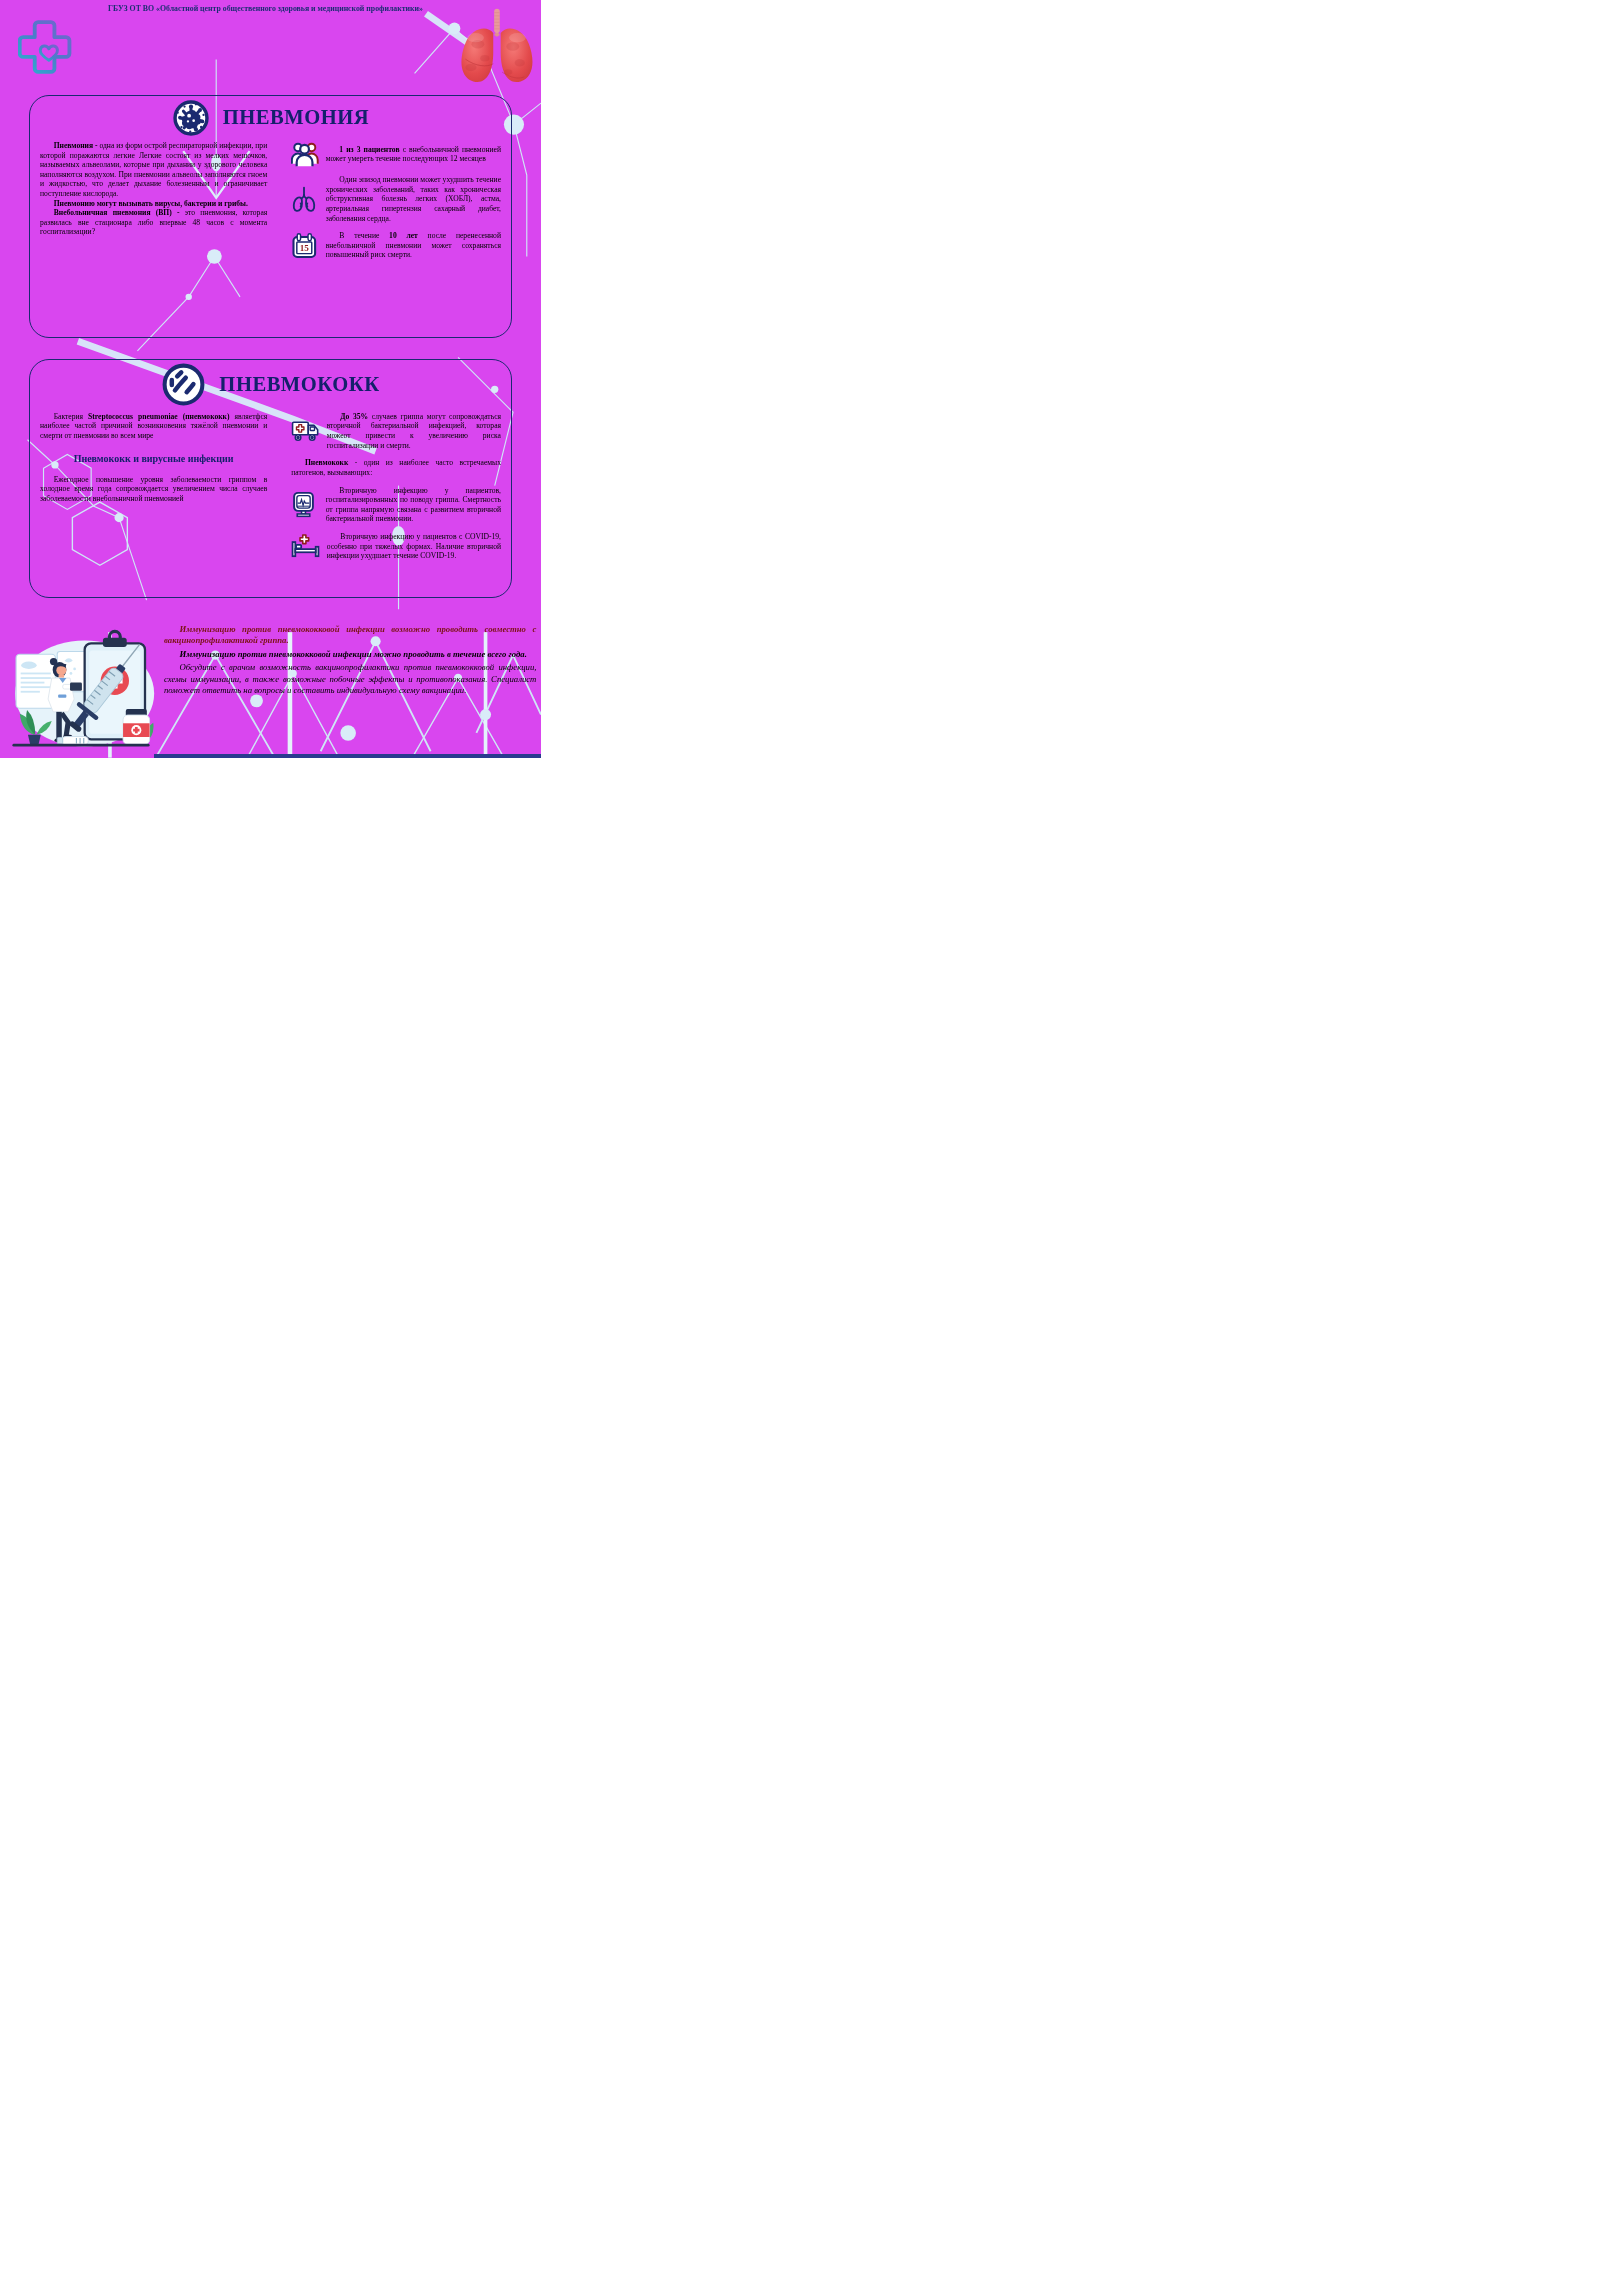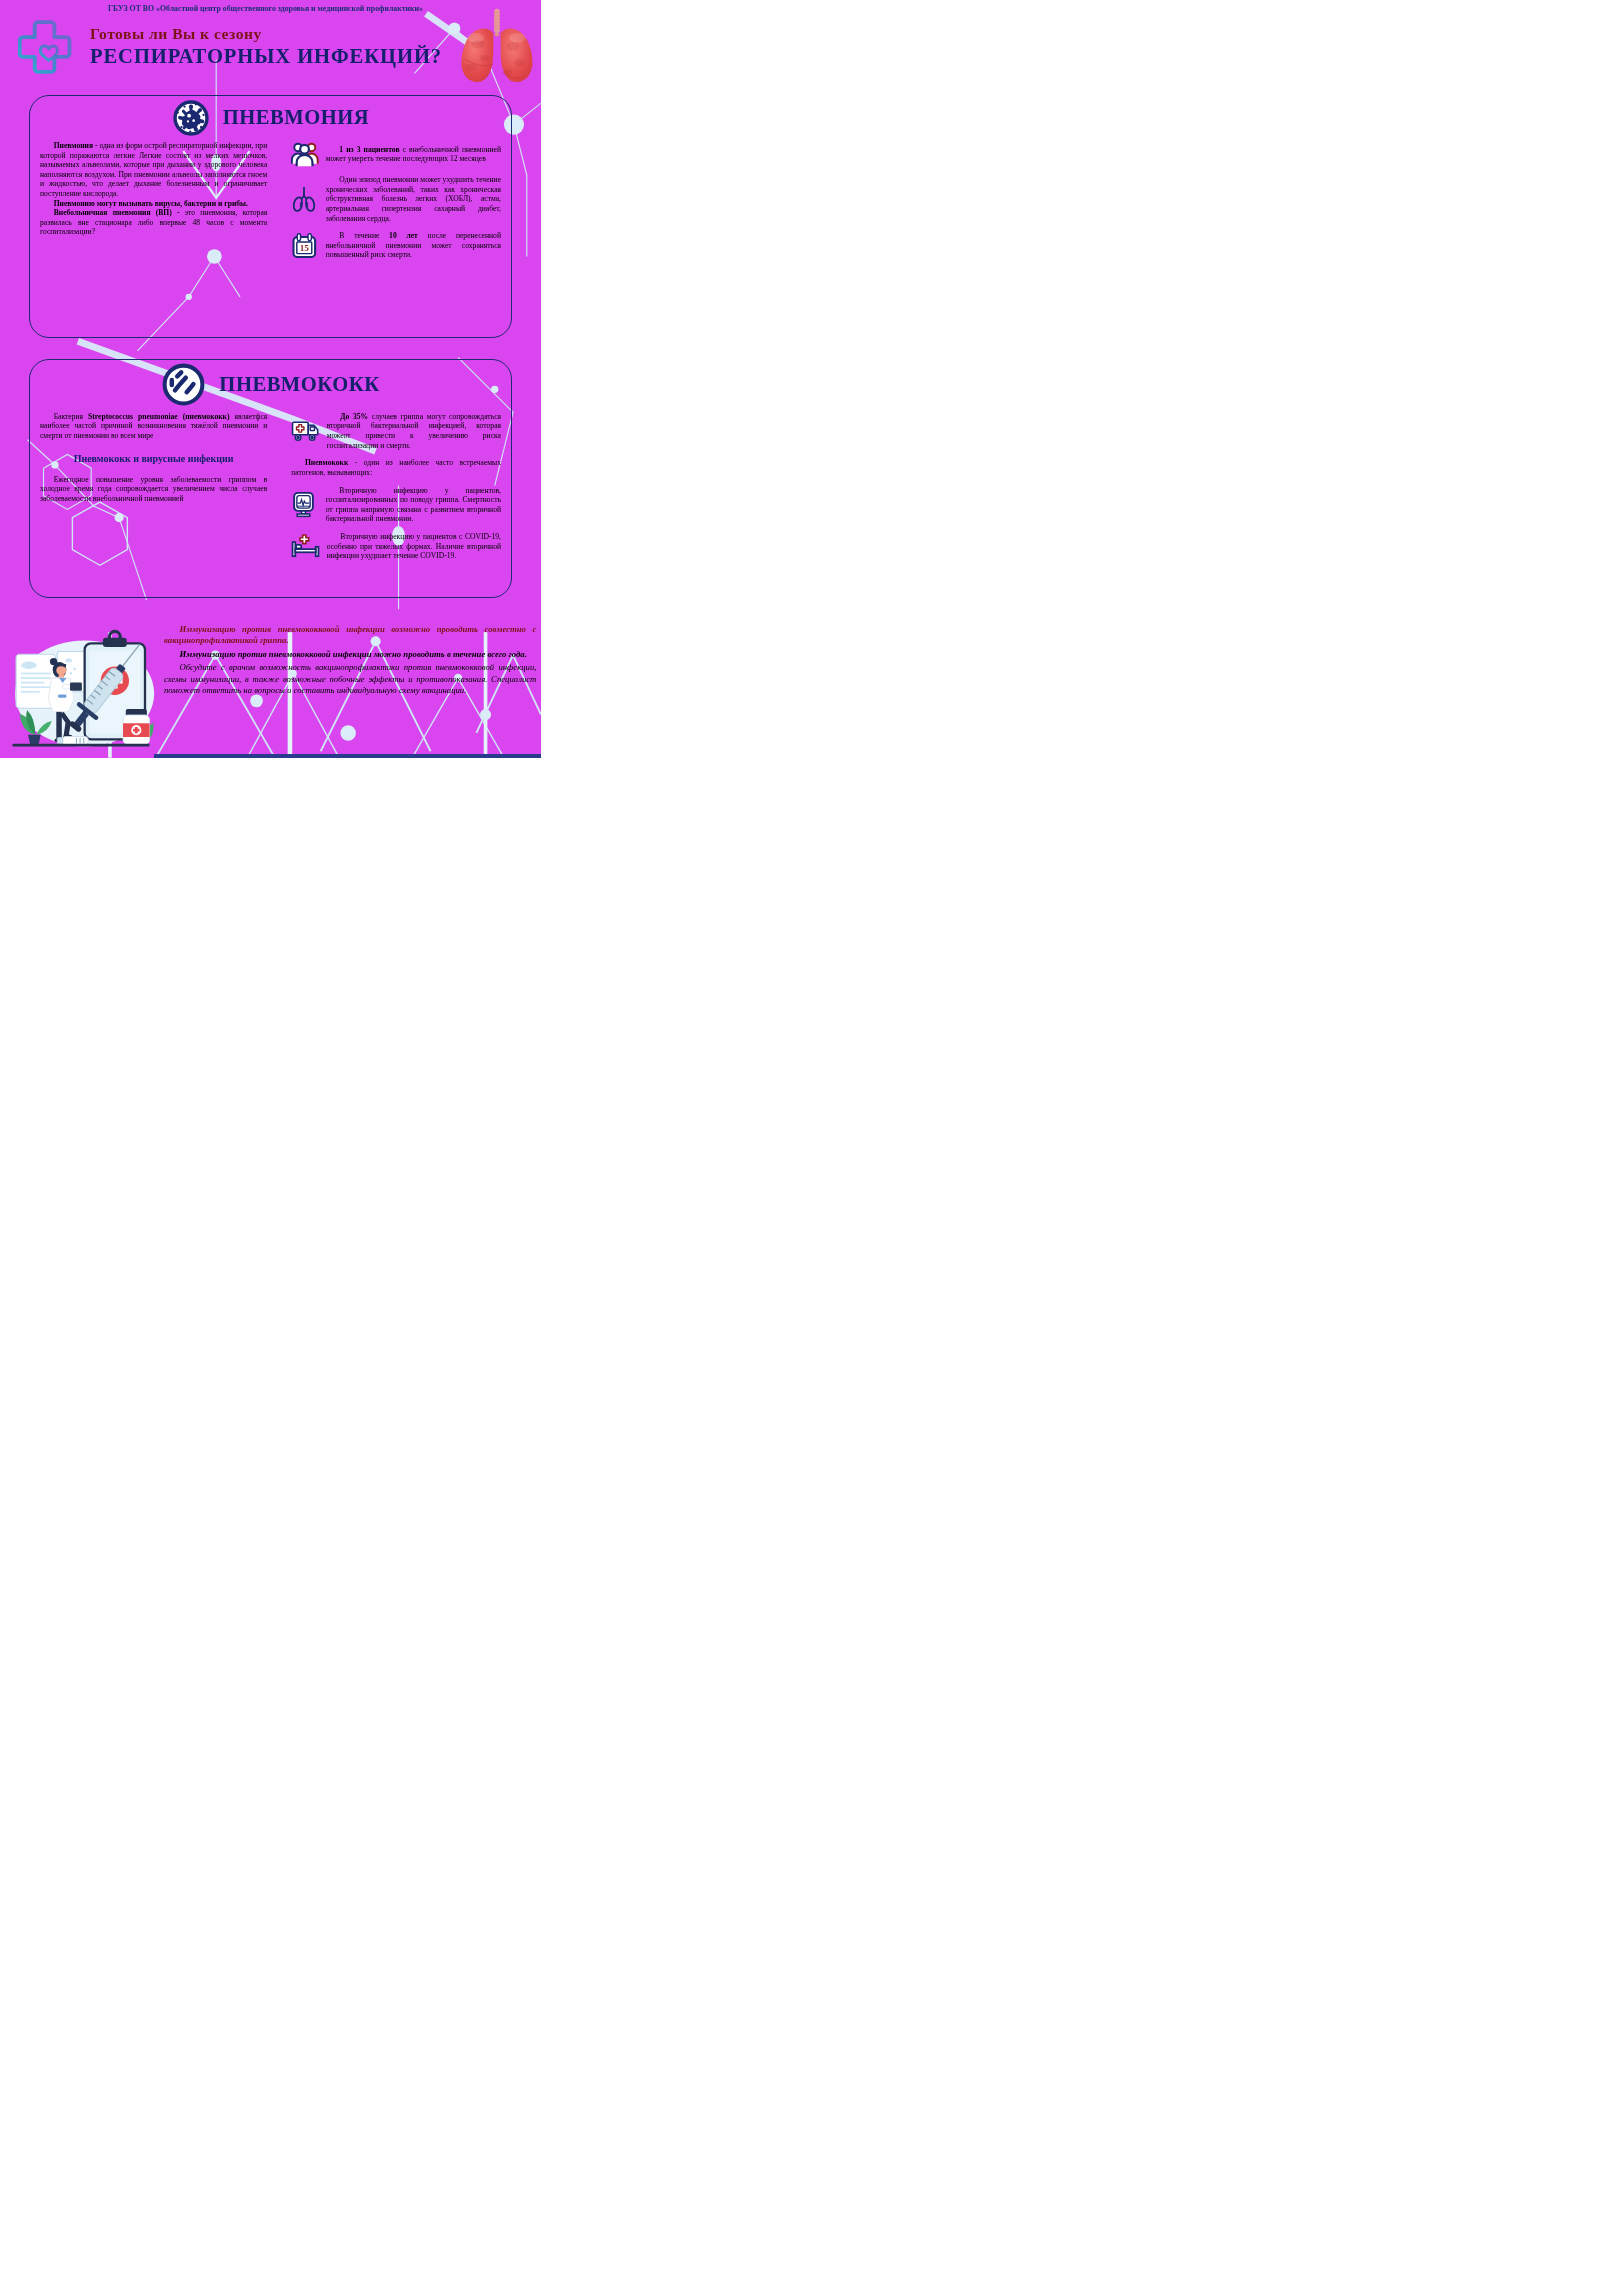--- a/index.html
+++ b/index.html
@@ -113,24 +113,20 @@
             <stop offset="0.5" stop-color="#4b7ec9"></stop>
             <stop offset="1" stop-color="#27b6cf"></stop>
           </linearGradient>
         </defs>
         <path d="M47,12 h30 a8,8 0 0 1 8,8 v27 h27 a8,8 0 0 1 8,8 v30 a8,8 0 0 1 -8,8 h-27 v27 a8,8 0 0 1 -8,8 h-30 a8,8 0 0 1 -8,-8 v-27 h-27 a8,8 0 0 1 -8,-8 v-30 a8,8 0 0 1 8,-8 h27 v-27 a8,8 0 0 1 8,-8 z" fill="none" stroke="url(#lg)" stroke-width="9" stroke-linejoin="round"></path>
         <path d="M72,74 c5,-10 19,-8 20,3 c1,10 -9,17 -20,24 c-11,-7 -21,-14 -20,-24 c1,-11 15,-13 20,-3 z" fill="none" stroke="url(#lg)" stroke-width="7" stroke-linejoin="round"></path>
       </svg>
 
       <div class="org">ГБУЗ ОТ ВО «Областной центр общественного здоровья и медицинской профилактики»</div>
 
-      <div class="titles">
-        <div class="title-season">Готовы ли Вы к сезону</div>
-        <div class="title-resp">РЕСПИРАТОРНЫХ ИНФЕКЦИЙ?</div>
-      </div>
 
       <svg class="lungs-img" viewBox="0 0 200 172" aria-hidden="true">
         <defs>
           <radialGradient id="rg" cx="0.4" cy="0.35" r="0.9">
             <stop offset="0" stop-color="#f57a77"></stop>
             <stop offset="0.55" stop-color="#e34a4c"></stop>
             <stop offset="1" stop-color="#c9343a"></stop>
           </radialGradient>
         </defs>
         <path d="M101,48 c0,0 -2,8 -6,12 l6,4 6,-4 c-4,-4 -6,-12 -6,-12 z" fill="#e0908f"></path>

